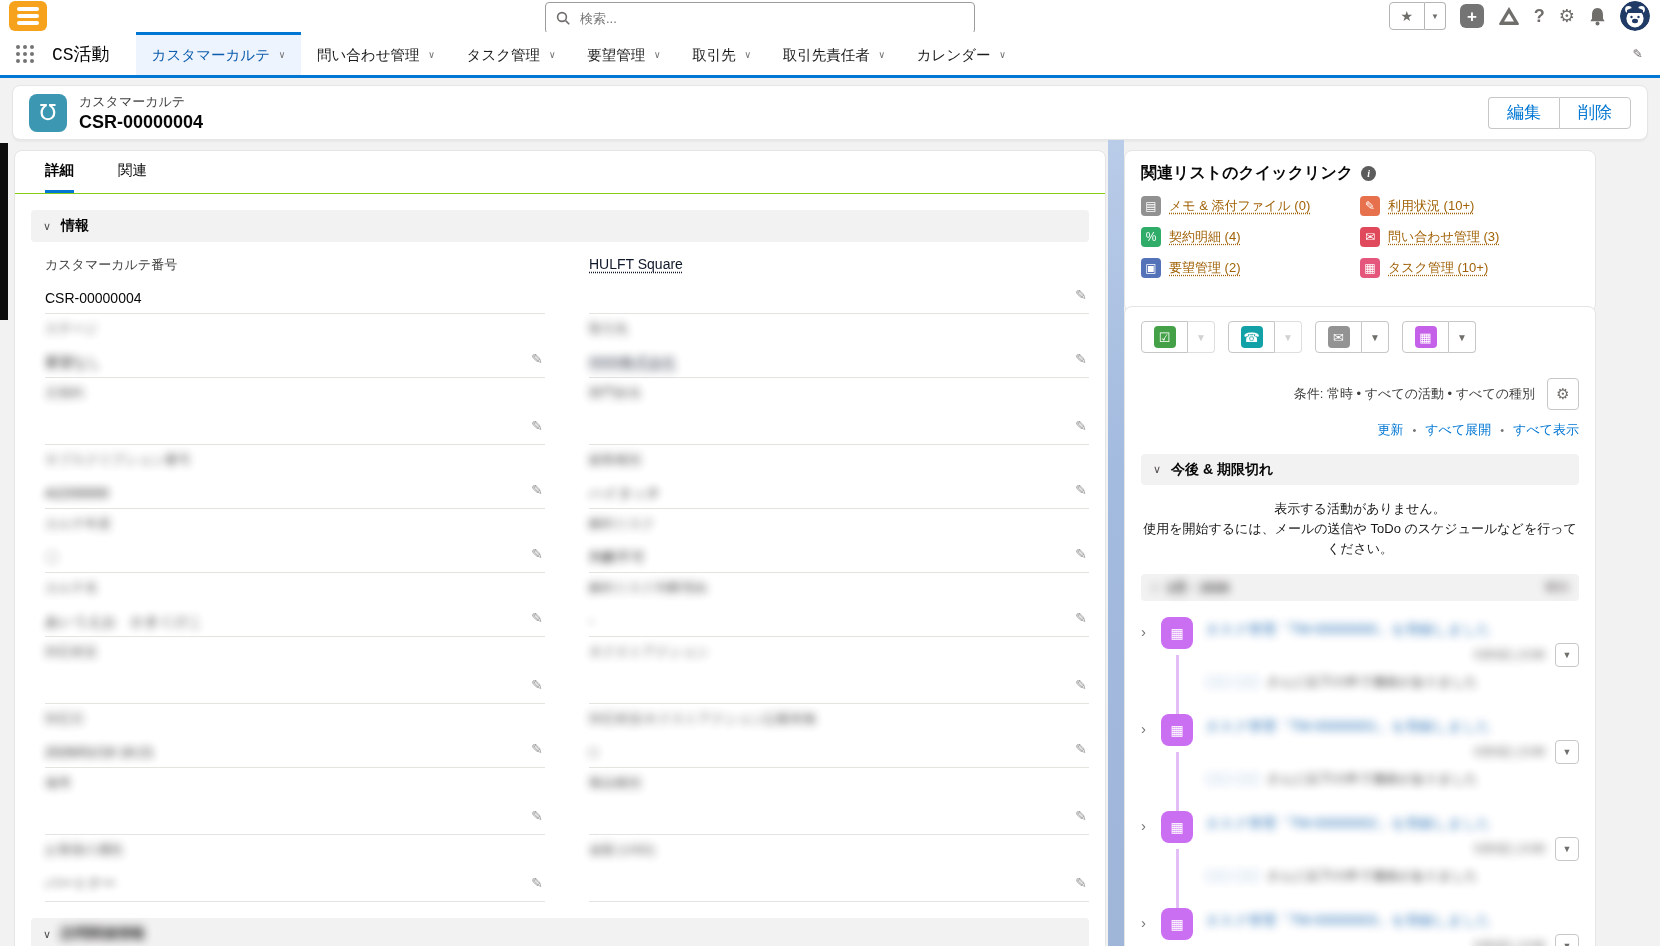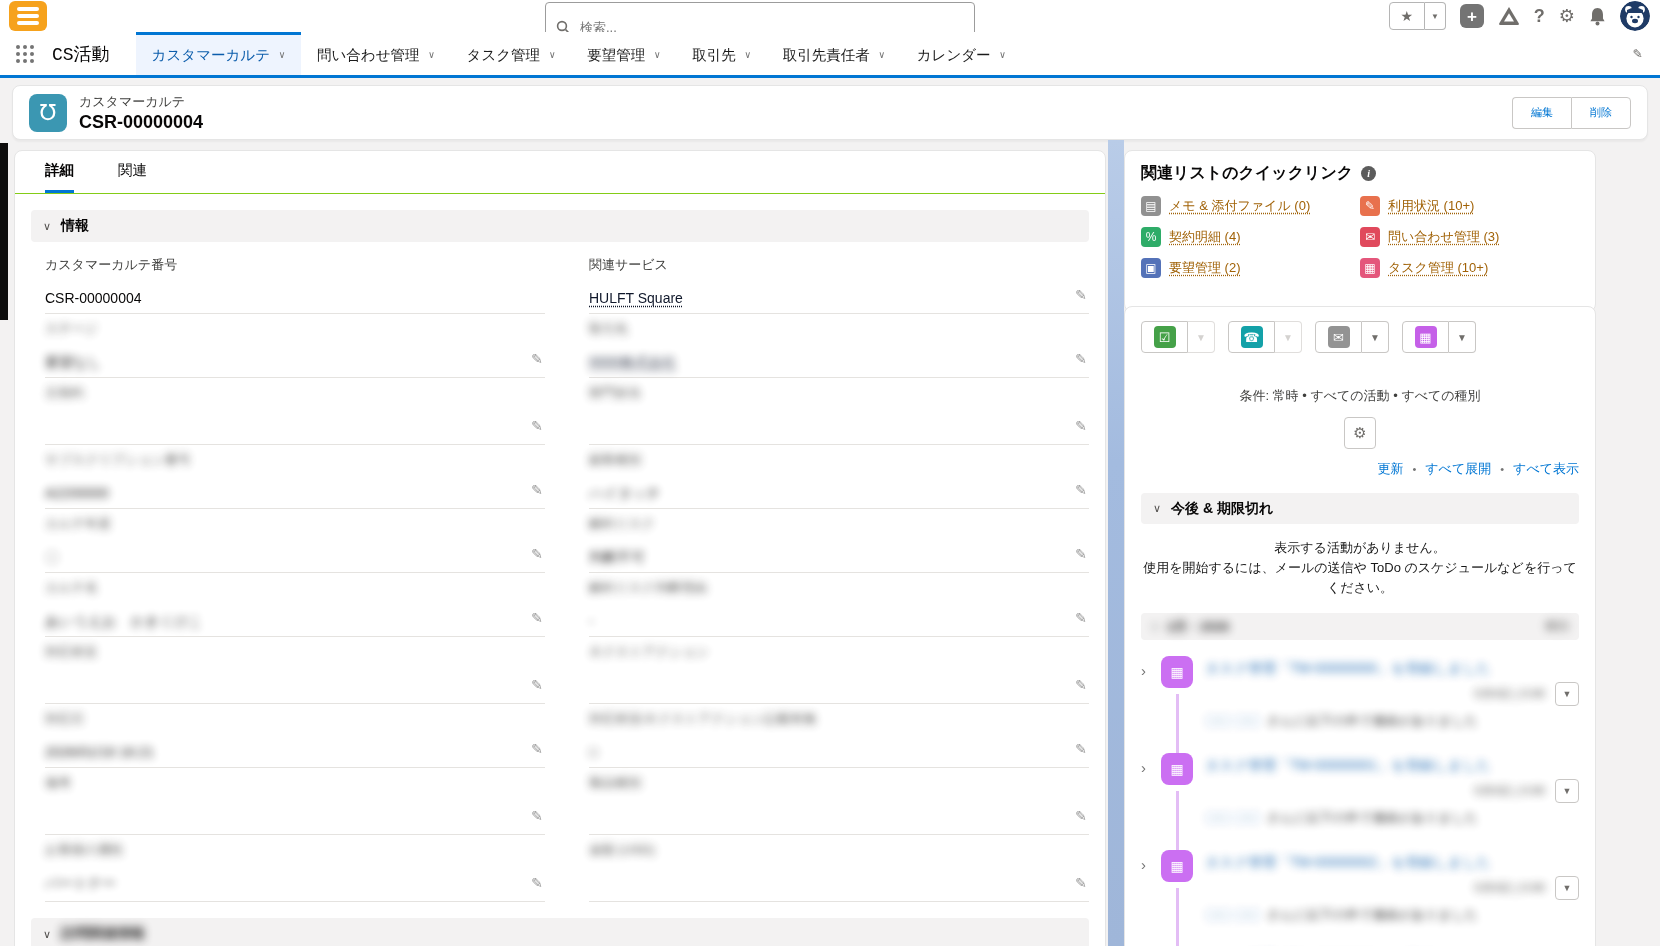--- a/index.html
+++ b/index.html
@@ -8,21 +8,21 @@
     background:#f3f2f2;color:#181818;
     font-family:"Liberation Sans","DejaVu Sans",sans-serif;font-size:13px;
   }
   a{cursor:pointer;}
   
   .global-header{position:absolute;top:0;left:0;right:0;height:32px;background:#fff;}
   .app-logo{position:absolute;left:9px;top:1px;width:38px;height:30px;background:#f6a21d;border-radius:6px;
     display:flex;flex-direction:column;justify-content:center;align-items:center;gap:3px;}
   .app-logo i{display:block;width:22px;height:4px;background:#fff;border-radius:2px;}
   .search-box{position:absolute;left:545px;top:2px;width:408px;height:24px;background:#fff;
-    border:1px solid #9c9c9c;border-radius:4px;display:flex;align-items:center;padding:12px 10px;gap:8px;}
+    border:1px solid #9c9c9c;border-radius:4px;display:flex;align-items:center;padding:3px 10px;gap:8px;}
   .search-box input{border:none;outline:none;flex:1;font-size:13px;color:#444;background:transparent;
     font-family:"Liberation Sans","DejaVu Sans",sans-serif;}
   .hdr-icons{position:absolute;right:10px;top:2px;height:28px;display:flex;align-items:center;gap:14px;}
   .fav-group{display:flex;}
   .fav-main{width:34px;height:26px;border:1px solid #b5b5b5;border-radius:4px 0 0 4px;background:#fff;
     display:flex;align-items:center;justify-content:center;color:#706e6b;font-size:14px;}
   .fav-arrow{width:20px;height:26px;border:1px solid #b5b5b5;border-left:none;border-radius:0 4px 4px 0;
     background:#fff;display:flex;align-items:center;justify-content:center;color:#706e6b;font-size:8px;}
   .plus-btn{width:24px;height:24px;background:#747474;border-radius:6px;color:#fff;font-size:17px;font-weight:700;
     display:flex;align-items:center;justify-content:center;line-height:1;}
@@ -42,21 +42,21 @@
   .nav-edit{margin-left:auto;align-self:center;margin-right:18px;color:#706e6b;font-size:15px;cursor:pointer;}
   
   .record-card{position:absolute;left:12px;right:12px;top:85px;height:55px;background:#fff;border:1px solid #e5e5e5;
     border-radius:8px;box-shadow:0 2px 2px rgba(0,0,0,.04);display:flex;align-items:center;padding:0 16px;box-sizing:border-box;}
   .rec-icon{width:38px;height:38px;border-radius:8px;background:#3b97b2;color:#fff;font-size:22px;
     display:flex;align-items:center;justify-content:center;}
   .rec-meta{margin-left:12px;}
   .rec-label{font-size:13px;color:#3e3e3c;}
   .rec-title{font-size:18px;font-weight:700;color:#080707;margin-top:1px;}
   .rec-actions{margin-left:auto;display:flex;}
-  .rec-btn{height:32px;padding:0 18px;background:#fff;border:1px solid #c9c7c5;color:#0176d3;font-size:11px;
+  .rec-btn{height:32px;padding:0 18px;background:#fff;border:1px solid #c9c7c5;color:#0176d3;font-size:17px;
     display:flex;align-items:center;cursor:pointer;font-family:Liberation Mono, monospace;}
   .rec-btn:first-child{border-radius:4px 0 0 4px;border-right:none;}
   .rec-btn:last-child{border-radius:0 4px 4px 0;}
   
   .bg-strip{position:absolute;left:1108px;top:140px;width:16px;bottom:0;
     background:linear-gradient(180deg,#b9cce8 0%,#a3bbdf 40%,#9fb6d9 100%);}
   .black-strip{position:absolute;left:0;top:143px;width:8px;height:177px;background:#0d0d0d;}
   
   .left-card{position:absolute;left:14px;top:150px;width:1092px;height:810px;background:#fff;border:1px solid #e5e5e5;
     border-radius:8px;box-sizing:border-box;overflow:hidden;}
@@ -89,21 +89,21 @@
   .activity-card{position:absolute;left:1124px;top:306px;width:472px;height:660px;background:#fff;border:1px solid #e5e5e5;
     border-radius:8px;box-sizing:border-box;padding:14px 16px;overflow:hidden;}
   .composer{display:flex;gap:13px;}
   .btn-group{display:flex;}
   .btn-main{width:47px;height:32px;background:#fff;border:1px solid #c9c7c5;border-radius:4px 0 0 4px;
     display:flex;align-items:center;justify-content:center;cursor:pointer;}
   .cicon{width:22px;height:22px;border-radius:4px;color:#fff;font-size:13px;display:flex;align-items:center;justify-content:center;}
   .btn-arrow{width:27px;height:32px;background:#fff;border:1px solid #c9c7c5;border-left:none;border-radius:0 4px 4px 0;
     display:flex;align-items:center;justify-content:center;color:#706e6b;font-size:10px;cursor:pointer;}
   .btn-arrow.disabled{color:#d4d2d0;border-color:#e0dedc;}
-  .filter-row{display:flex;justify-content:flex-end;align-items:center;gap:12px;margin-top:34px;color:#3e3e3c;font-size:13px;flex-direction:column;}
+  .filter-row{display:flex;justify-content:flex-end;align-items:center;gap:12px;margin-top:25px;color:#3e3e3c;font-size:13px;}
   .gear-btn{width:30px;height:30px;border:1px solid #c9c7c5;border-radius:4px;background:#fff;color:#706e6b;
     font-size:15px;display:flex;align-items:center;justify-content:center;cursor:pointer;}
   .links-row{display:flex;justify-content:flex-end;align-items:center;gap:9px;margin-top:11px;font-size:13px;}
   .links-row a{color:#0176d3;}
   .links-row .dot{color:#747474;font-size:11px;}
   .sect-bar{margin-top:15px;background:#f3f2f2;border-radius:4px;height:31px;display:flex;align-items:center;gap:10px;
     padding:0 12px;font-size:14px;font-weight:700;color:#080707;cursor:pointer;}
   .empty-state{text-align:center;margin:14px auto 0;max-width:440px;font-size:13px;color:#181818;line-height:1.55;}
   .month-bar{margin-top:15px;background:#f3f2f2;border-radius:4px;height:27px;display:flex;align-items:center;
     padding:0 10px;font-size:13px;color:#080707;}
@@ -245,21 +245,20 @@
     <span class="sb-chev">∨</span>
     <span>情報</span>
   </div>
   <div class="fields-grid" id="info-grid">
       <div class="field-cell">
     <div class="f-label">カスタマーカルテ番号</div>
     <div><span class="f-value">CSR-00000004</span></div>
 
   </div>
       <div class="field-cell">
-    <div class="f-label">関連サービス</div>
     <div><span class="f-value link">HULFT Square</span></div>
     <span class="pencil">✎</span>
   </div>
       <div class="field-cell">
     <div class="f-label blur">ステージ</div>
     <div><span class="f-value blur">要望なし</span></div>
     <span class="pencil">✎</span>
   </div>
       <div class="field-cell">
     <div class="f-label blur">取引先</div>

